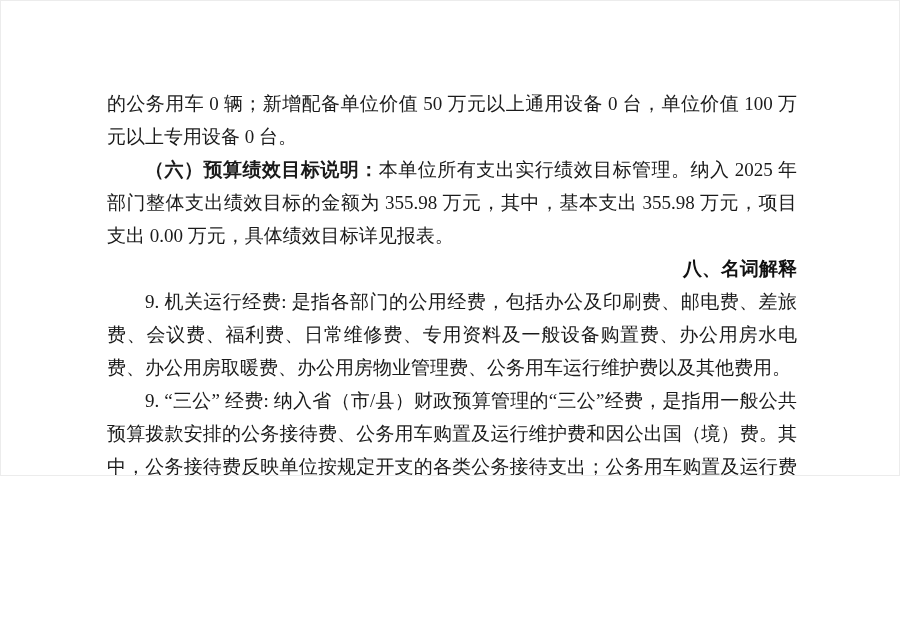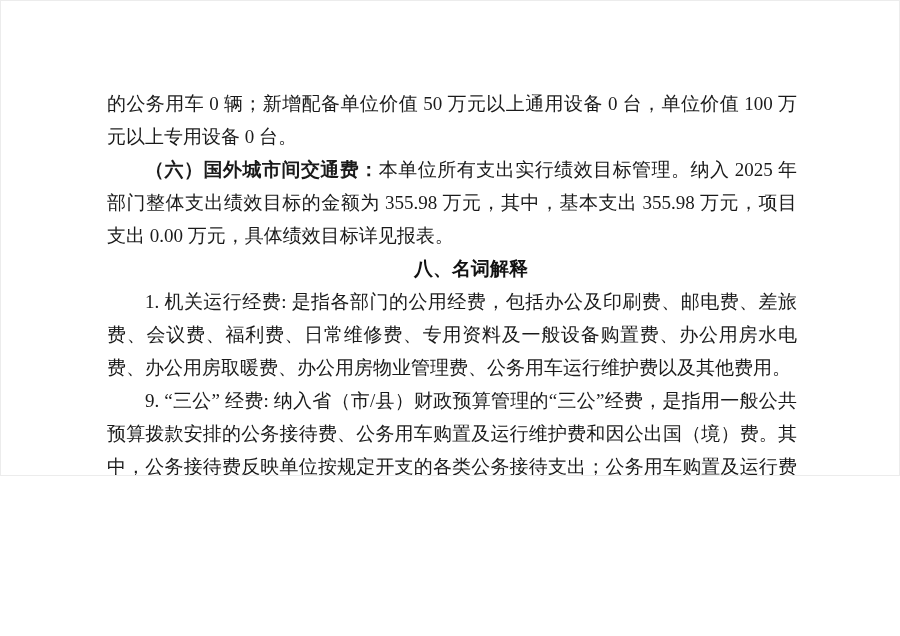--- a/index.html
+++ b/index.html
@@ -42,33 +42,33 @@
   }
   .section-heading {
     margin: 0;
     padding: 0;
     text-indent: 2em;
     font-weight: bold;
     font-size: 19px;
     line-height: 33px;
     font-family: "Liberation Sans", "DejaVu Sans", sans-serif;
     color: #111111;
-    text-align: center;
+    text-align: right;
   }
 </style>
 </head>
 <body>
 
 <div class="page">
   <div class="content">
 
     <p class="continuation">的公务用车 0 辆；新增配备单位价值 50 万元以上通用设备 0 台，单位价值 100 万元以上专用设备 0 台。</p>
 
-    <p><span class="bold-lead">（六）国外城市间交通费：</span><span>本单位所有支出实行绩效目标管理。纳入 2025 年部门整体支出绩效目标的金额为 355.98 万元，其中，基本支出 355.98 万元，项目支出 0.00 万元，具体绩效目标详见报表。</span></p>
+    <p><span class="bold-lead">（六）预算绩效目标说明：</span><span>本单位所有支出实行绩效目标管理。纳入 2025 年部门整体支出绩效目标的金额为 355.98 万元，其中，基本支出 355.98 万元，项目支出 0.00 万元，具体绩效目标详见报表。</span></p>
 
     <h2 class="section-heading">八、名词解释</h2>
 
-    <p>1. 机关运行经费: 是指各部门的公用经费，包括办公及印刷费、邮电费、差旅费、会议费、福利费、日常维修费、专用资料及一般设备购置费、办公用房水电费、办公用房取暖费、办公用房物业管理费、公务用车运行维护费以及其他费用。</p>
+    <p>9. 机关运行经费: 是指各部门的公用经费，包括办公及印刷费、邮电费、差旅费、会议费、福利费、日常维修费、专用资料及一般设备购置费、办公用房水电费、办公用房取暖费、办公用房物业管理费、公务用车运行维护费以及其他费用。</p>
 
     <p>9. “三公” 经费: 纳入省（市/县）财政预算管理的“三公”经费，是指用一般公共预算拨款安排的公务接待费、公务用车购置及运行维护费和因公出国（境）费。其中，公务接待费反映单位按规定开支的各类公务接待支出；公务用车购置及运行费反映单位公务用车车辆购置支出（含车辆购置税），以及燃料费、维修费、保险费等支出；因公出国（境）费反映单位公务出国（境）的国际旅费、国外城市间交通费、住宿费、伙食费、培训费、公杂费</p>
 
   </div>
 </div>
 
 </body></html>

